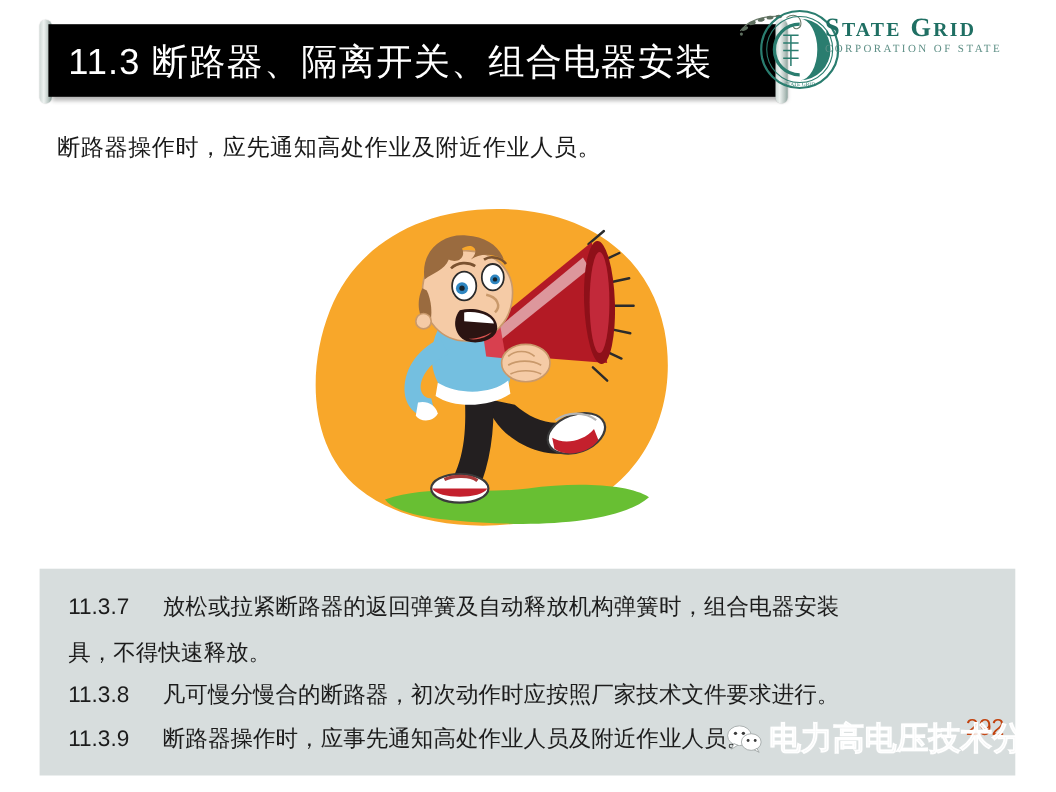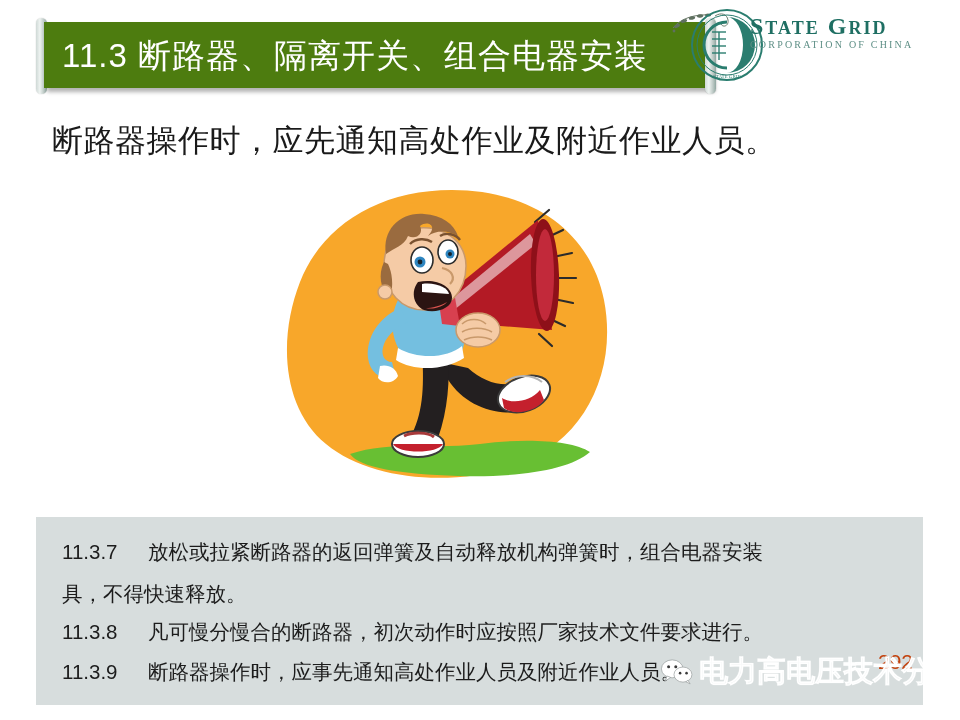--- a/index.html
+++ b/index.html
@@ -43,21 +43,21 @@
     border-radius: 6px;
     background: linear-gradient(to right, #cfd9d6 0%, #eef3f1 35%, #b9c6c2 75%, #8fa6a0 100%);
     box-shadow: 0 0 1px rgba(0,0,0,.35);
   }
   #title-banner {
     position: absolute;
     left: 8px;
     top: 0px;
     width: 668px;
     height: 66px;
-    background: #4d7c0f;
+    background: #000000;
     box-shadow: 3px 4px 4px rgba(0,0,0,.30);
     display: flex;
     align-items: center;
   }
   #title-text {
     color: #ffffff;
     font-size: 33px;
     letter-spacing: 1px;
     padding-left: 18px;
     white-space: nowrap;
@@ -119,21 +119,21 @@
     letter-spacing: 2.2px;
     line-height: 1.1;
     white-space: nowrap;
   }
 
   
   #headline {
     position: absolute;
     left: 52px;
     top: 120px;
-    font-size: 31px;
+    font-size: 21px;
     color: #1a1a1a;
     letter-spacing: 0.5px;
     white-space: nowrap;
   }
 
   
   #illustration {
     position: absolute;
     left: 252px;
     top: 182px;
@@ -247,21 +247,21 @@
       <path d="M22 31 h14"></path>
       <path d="M22 38 h14"></path>
       <path d="M22 45 h14"></path>
       <path d="M29 24 v28"></path>
     </g>
     <text x="37" y="70" font-size="5" fill="#2a7d6f" text-anchor="middle" font-family="Liberation Serif, serif">STATE GRID</text>
   </svg>
 
   <div id="logo-text-block">
     <div id="logo-en"><span>S</span><span class="small">TATE</span>&nbsp;<span>G</span><span class="small">RID</span></div>
-    <div id="logo-sub">CORPORATION OF CHINA</div>
+    <div id="logo-sub">CORPORATION OF STATE</div>
   </div>
 </div>
 
 <div id="headline">断路器操作时，应先通知高处作业及附近作业人员。</div>
 
 <svg id="illustration" viewBox="0 0 400 322">
 
   <path d="M200 8
            C278 8, 338 48, 352 118
            C366 190, 332 258, 268 282

